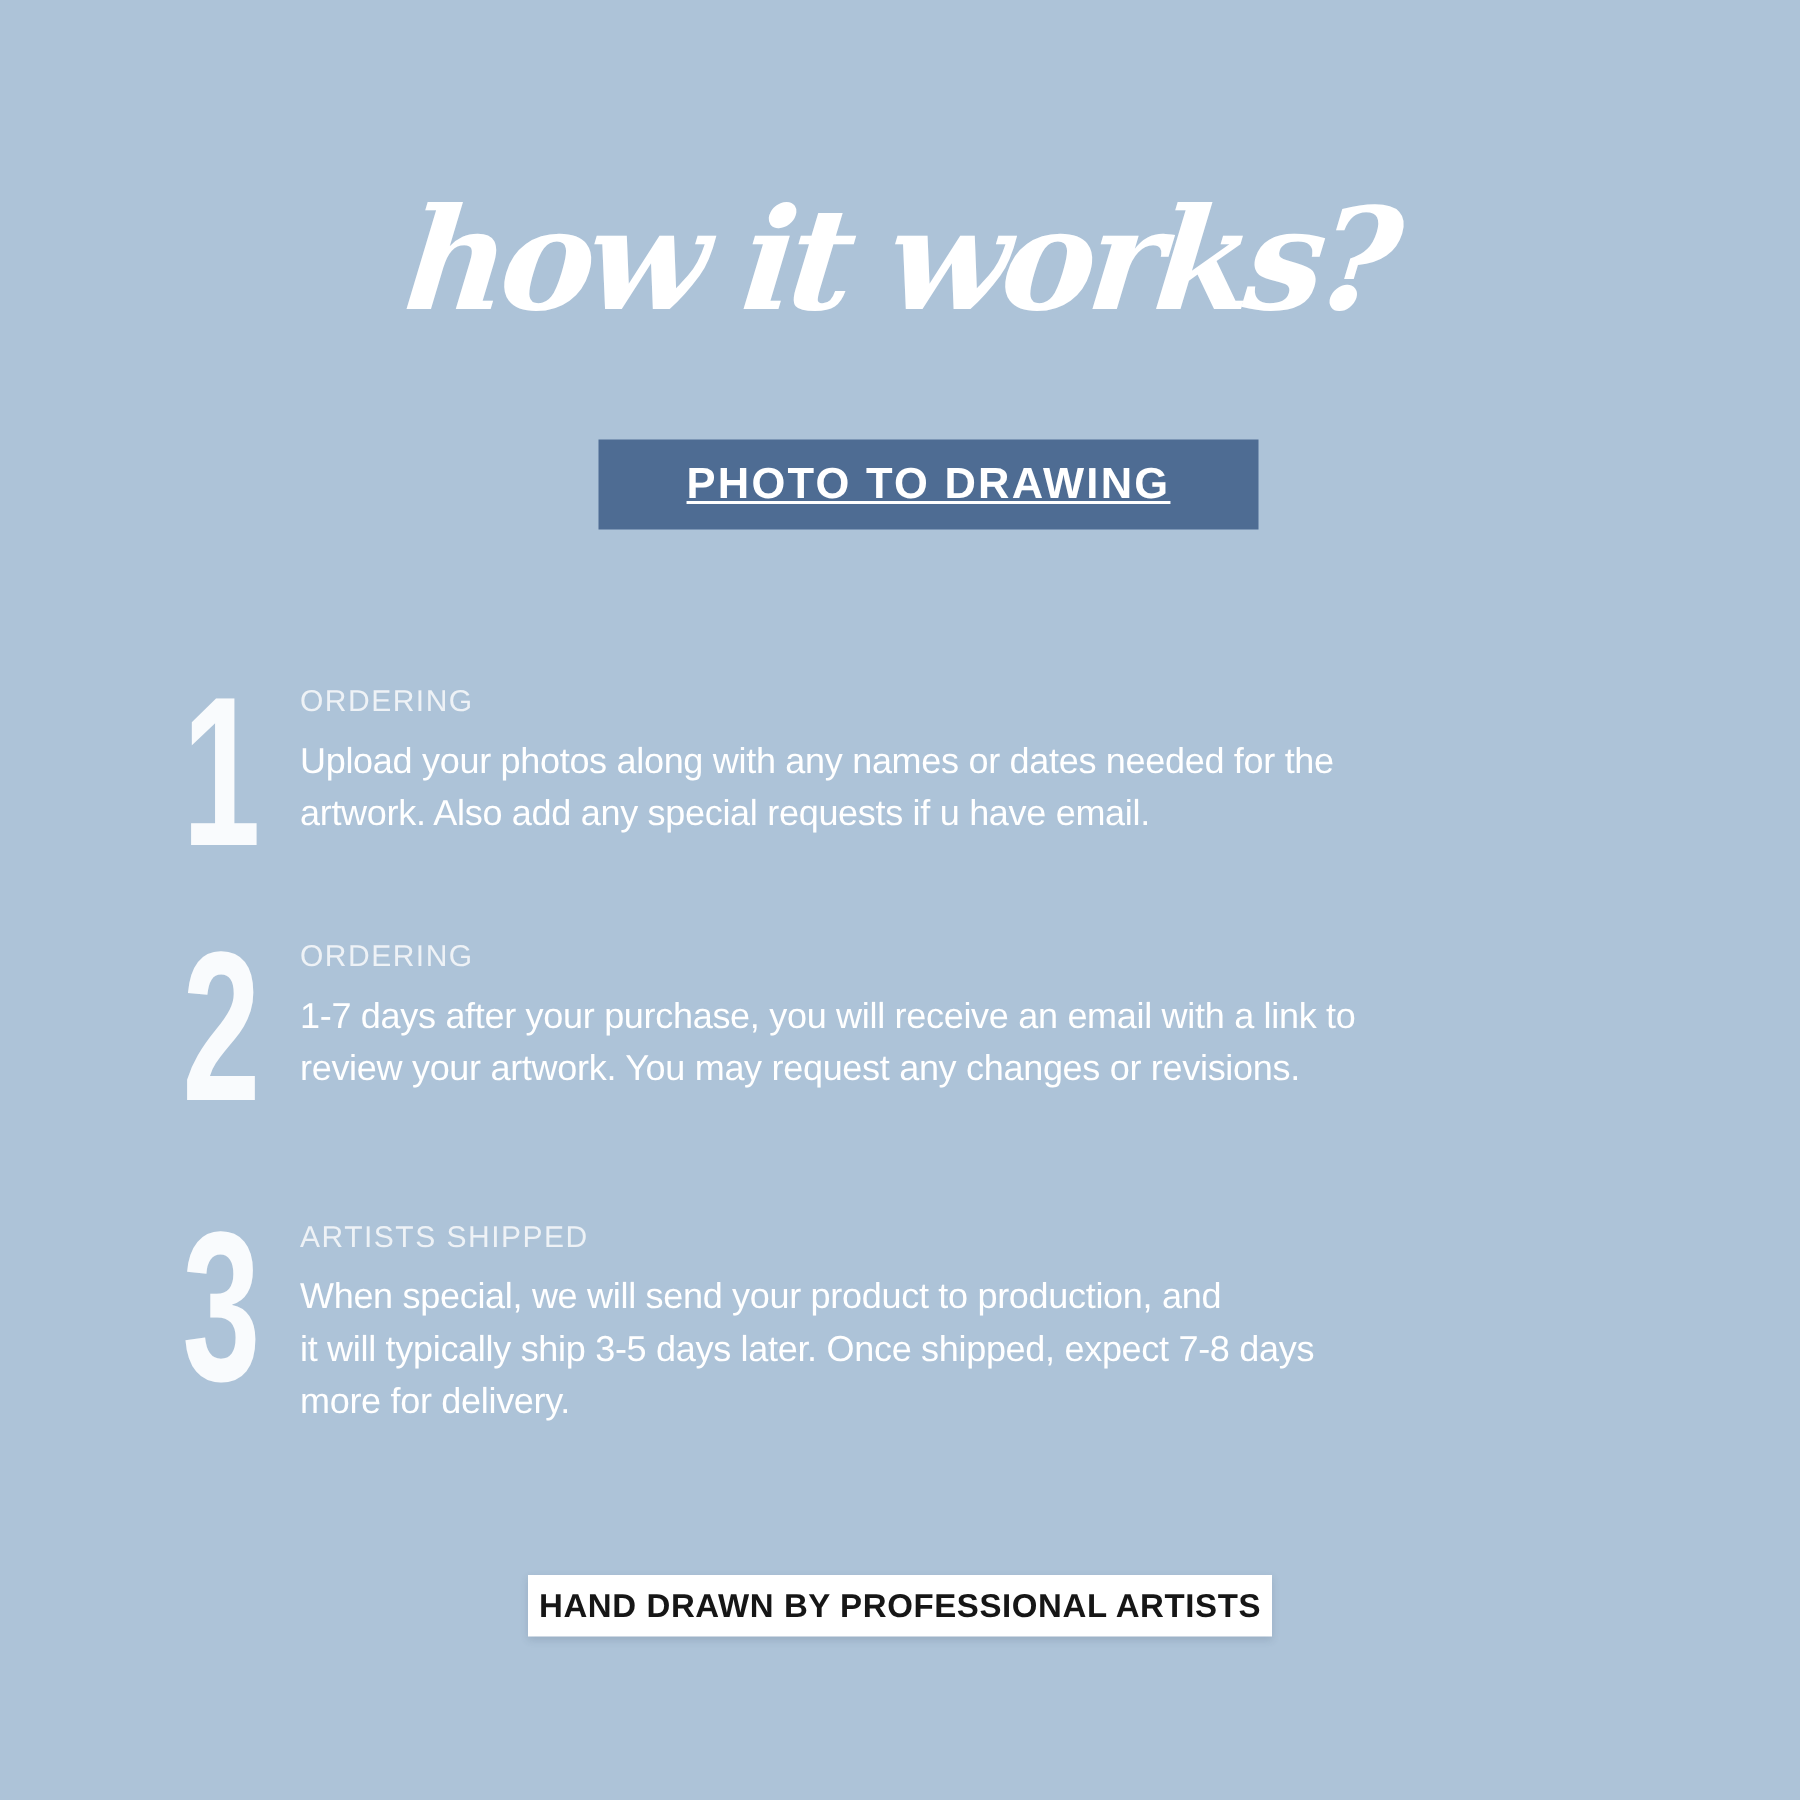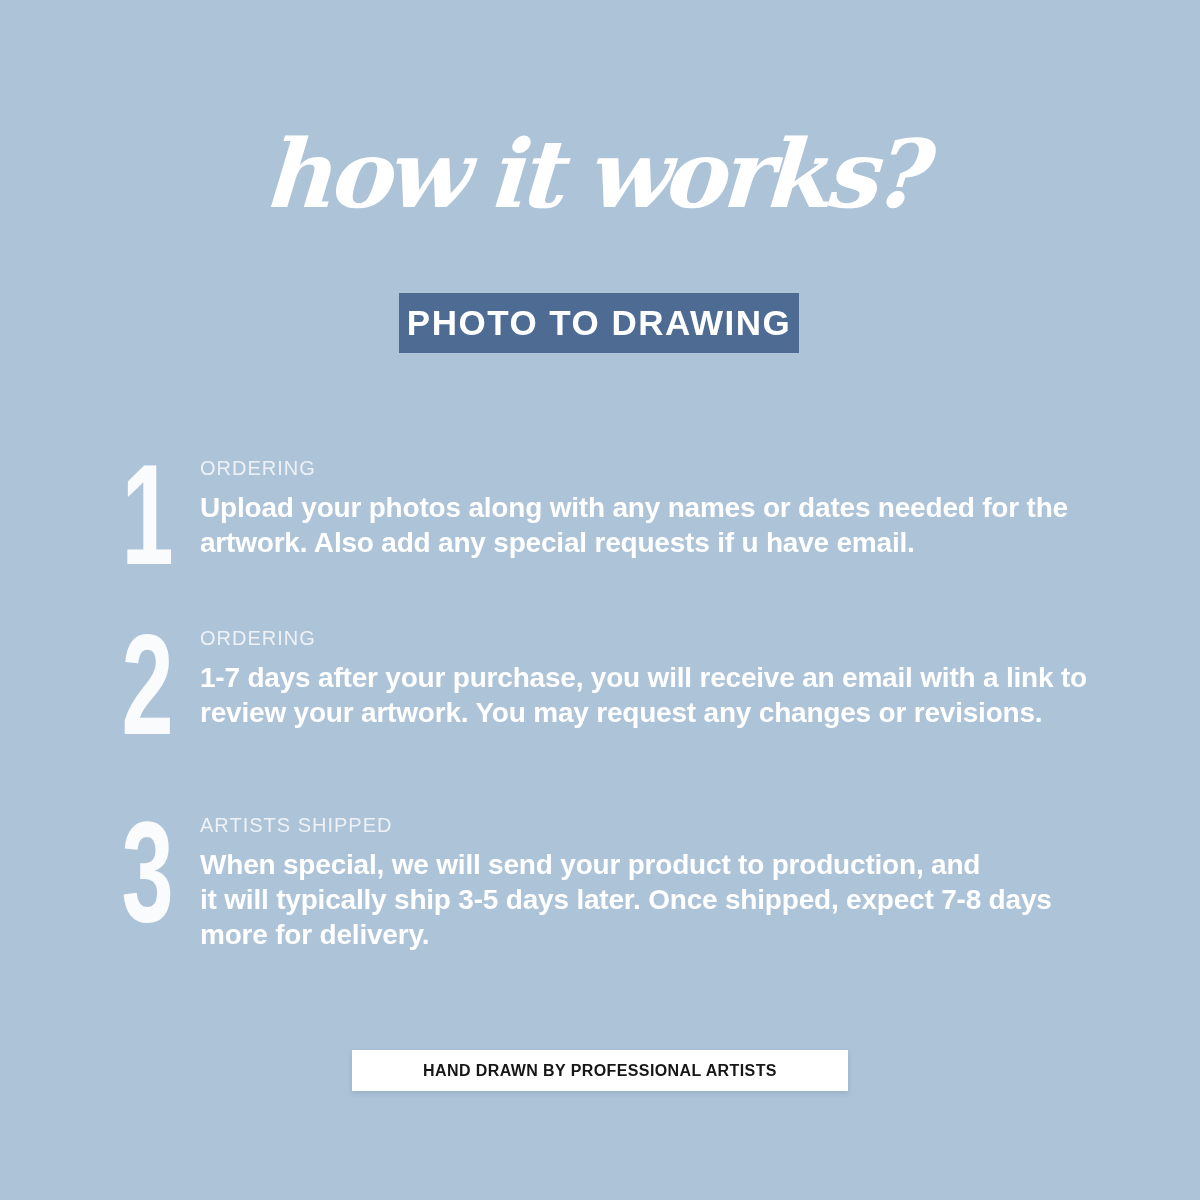--- a/index.html
+++ b/index.html
@@ -29,30 +29,31 @@
     letter-spacing: -5px;
     color: var(--text, #ffffff);
     transform: skewX(-6deg);
     line-height: 1.2;
   }
   
   .badge {
     position: absolute;
     top: 293px;
     left: 399px;
-    width: 400px;
+    width: 440px;
     height: 60px;
     background: var(--badge, #4e6c93);
     color: var(--text, #ffffff);
     display: flex;
     align-items: center;
     justify-content: center;
-    font-size: 35px;
+    font-size: 29px;
     font-weight: bold;
     letter-spacing: 1.5px;
+    text-decoration: underline;
   }
   
   .step {
     position: absolute;
     left: 95px;
     display: flex;
     align-items: flex-start;
   }
   #step1 { top: 458px; }
   #step2 { top: 628px; }
@@ -70,40 +71,40 @@
   }
   .step-heading {
     font-size: 20px;
     font-weight: 400;
     letter-spacing: 1px;
     line-height: 1.05;
     color: #eef2f6;
   }
   .step-body {
     margin-top: 11px;
-    font-size: 28px;
-    font-weight: bold;
+    font-size: 24px;
+    font-weight: normal;
     line-height: 35px;
     letter-spacing: -0.2px;
     color: var(--text, #ffffff);
   }
   .step-body .line { white-space: nowrap; }
   
   .footer {
     position: absolute;
     top: 1050px;
     left: 352px;
     width: 496px;
     height: 41px;
     background: var(--footer_bg, #ffffff);
     color: var(--footer_text, #161616);
     display: flex;
     align-items: center;
     justify-content: center;
-    font-size: 16px;
+    font-size: 22px;
     font-weight: bold;
     letter-spacing: 0.4px;
     box-shadow: 0 2px 5px rgba(60, 80, 100, 0.18);
   }
 </style>
 </head>
 <body>
 
 <div class="poster">
 

